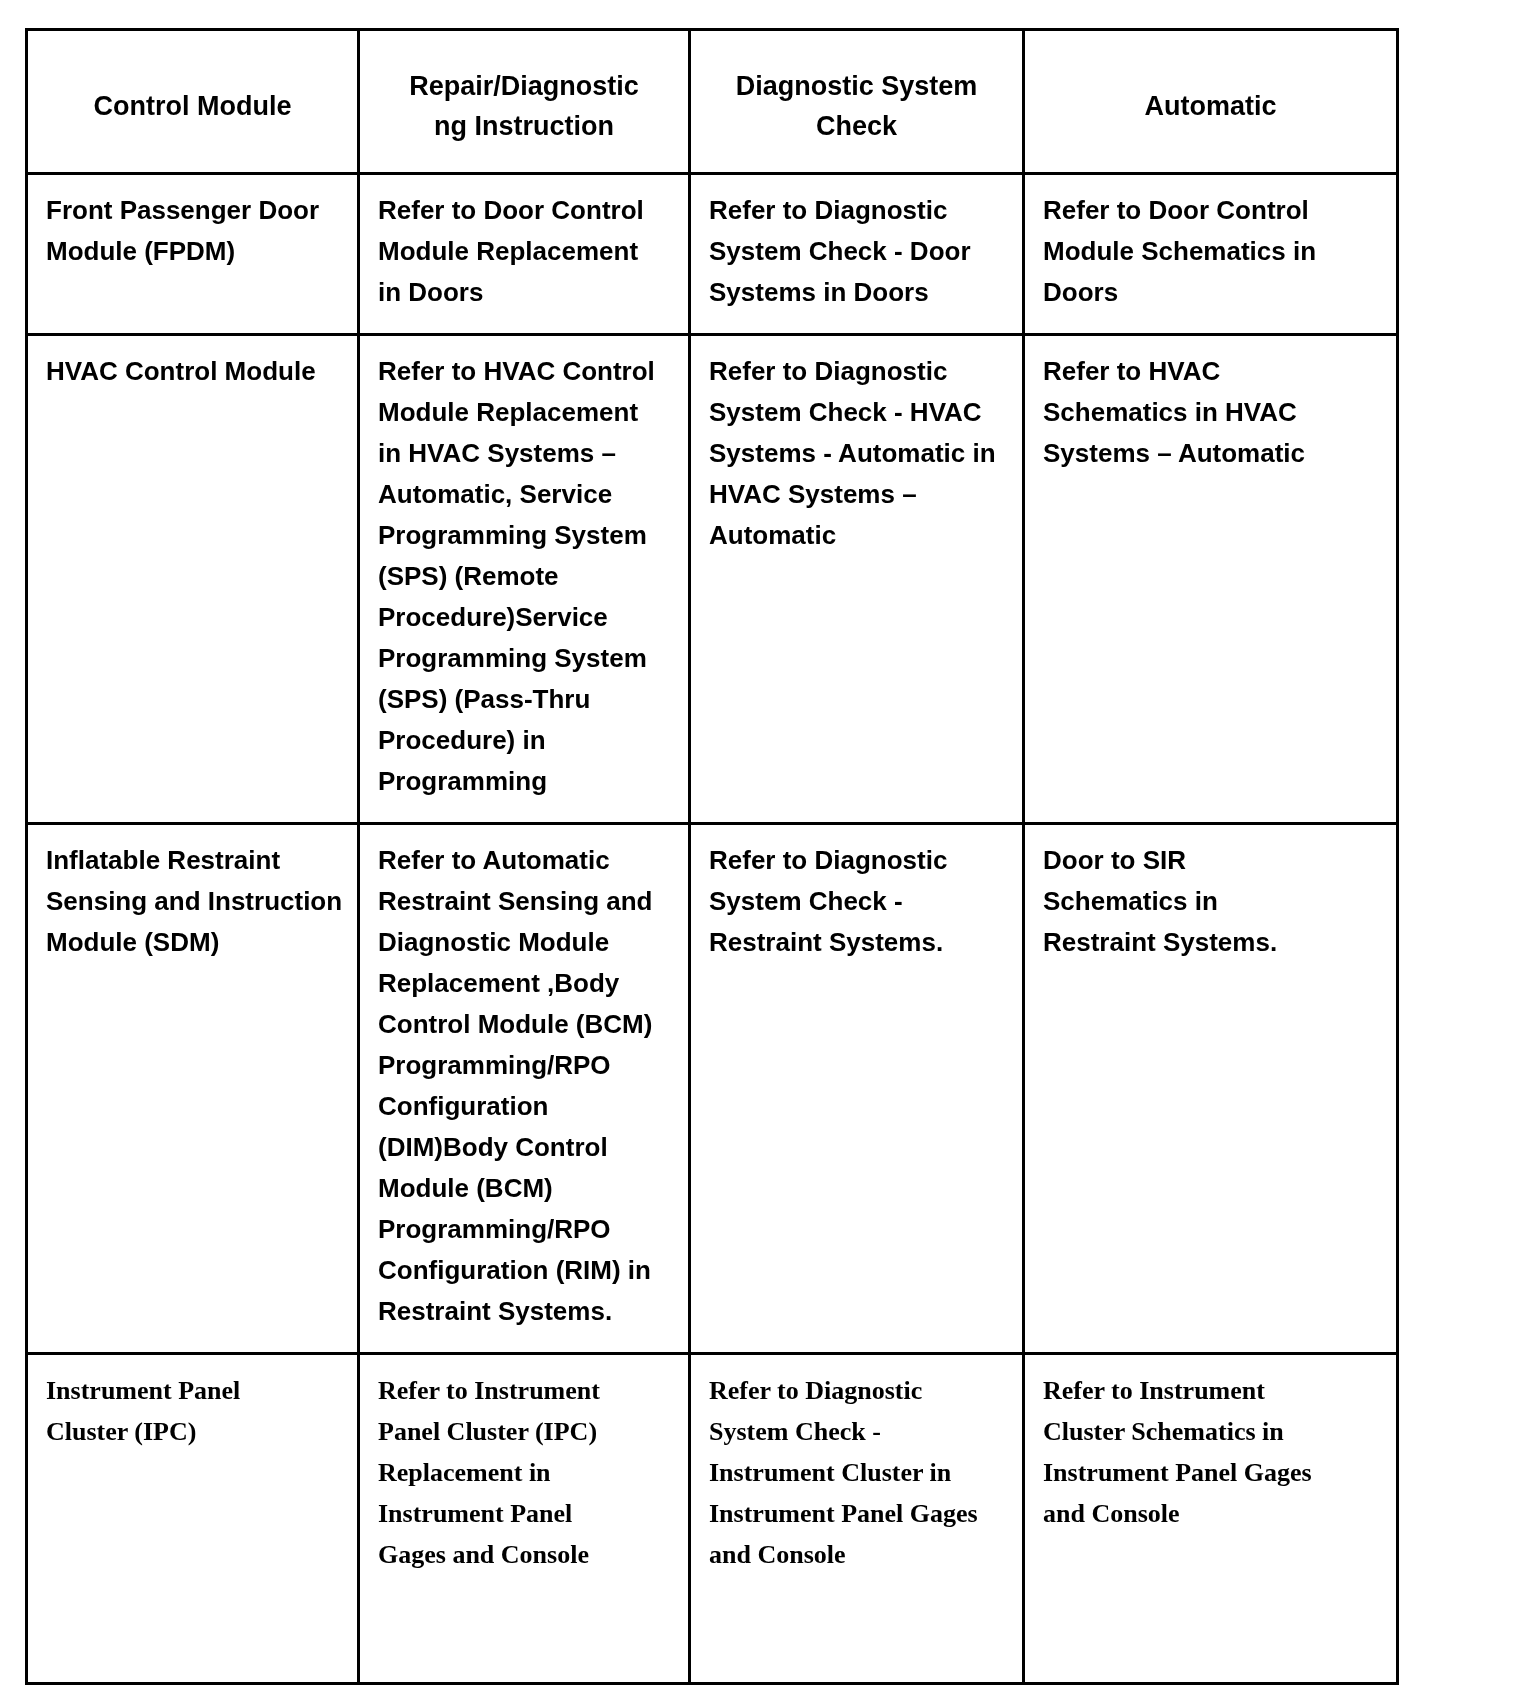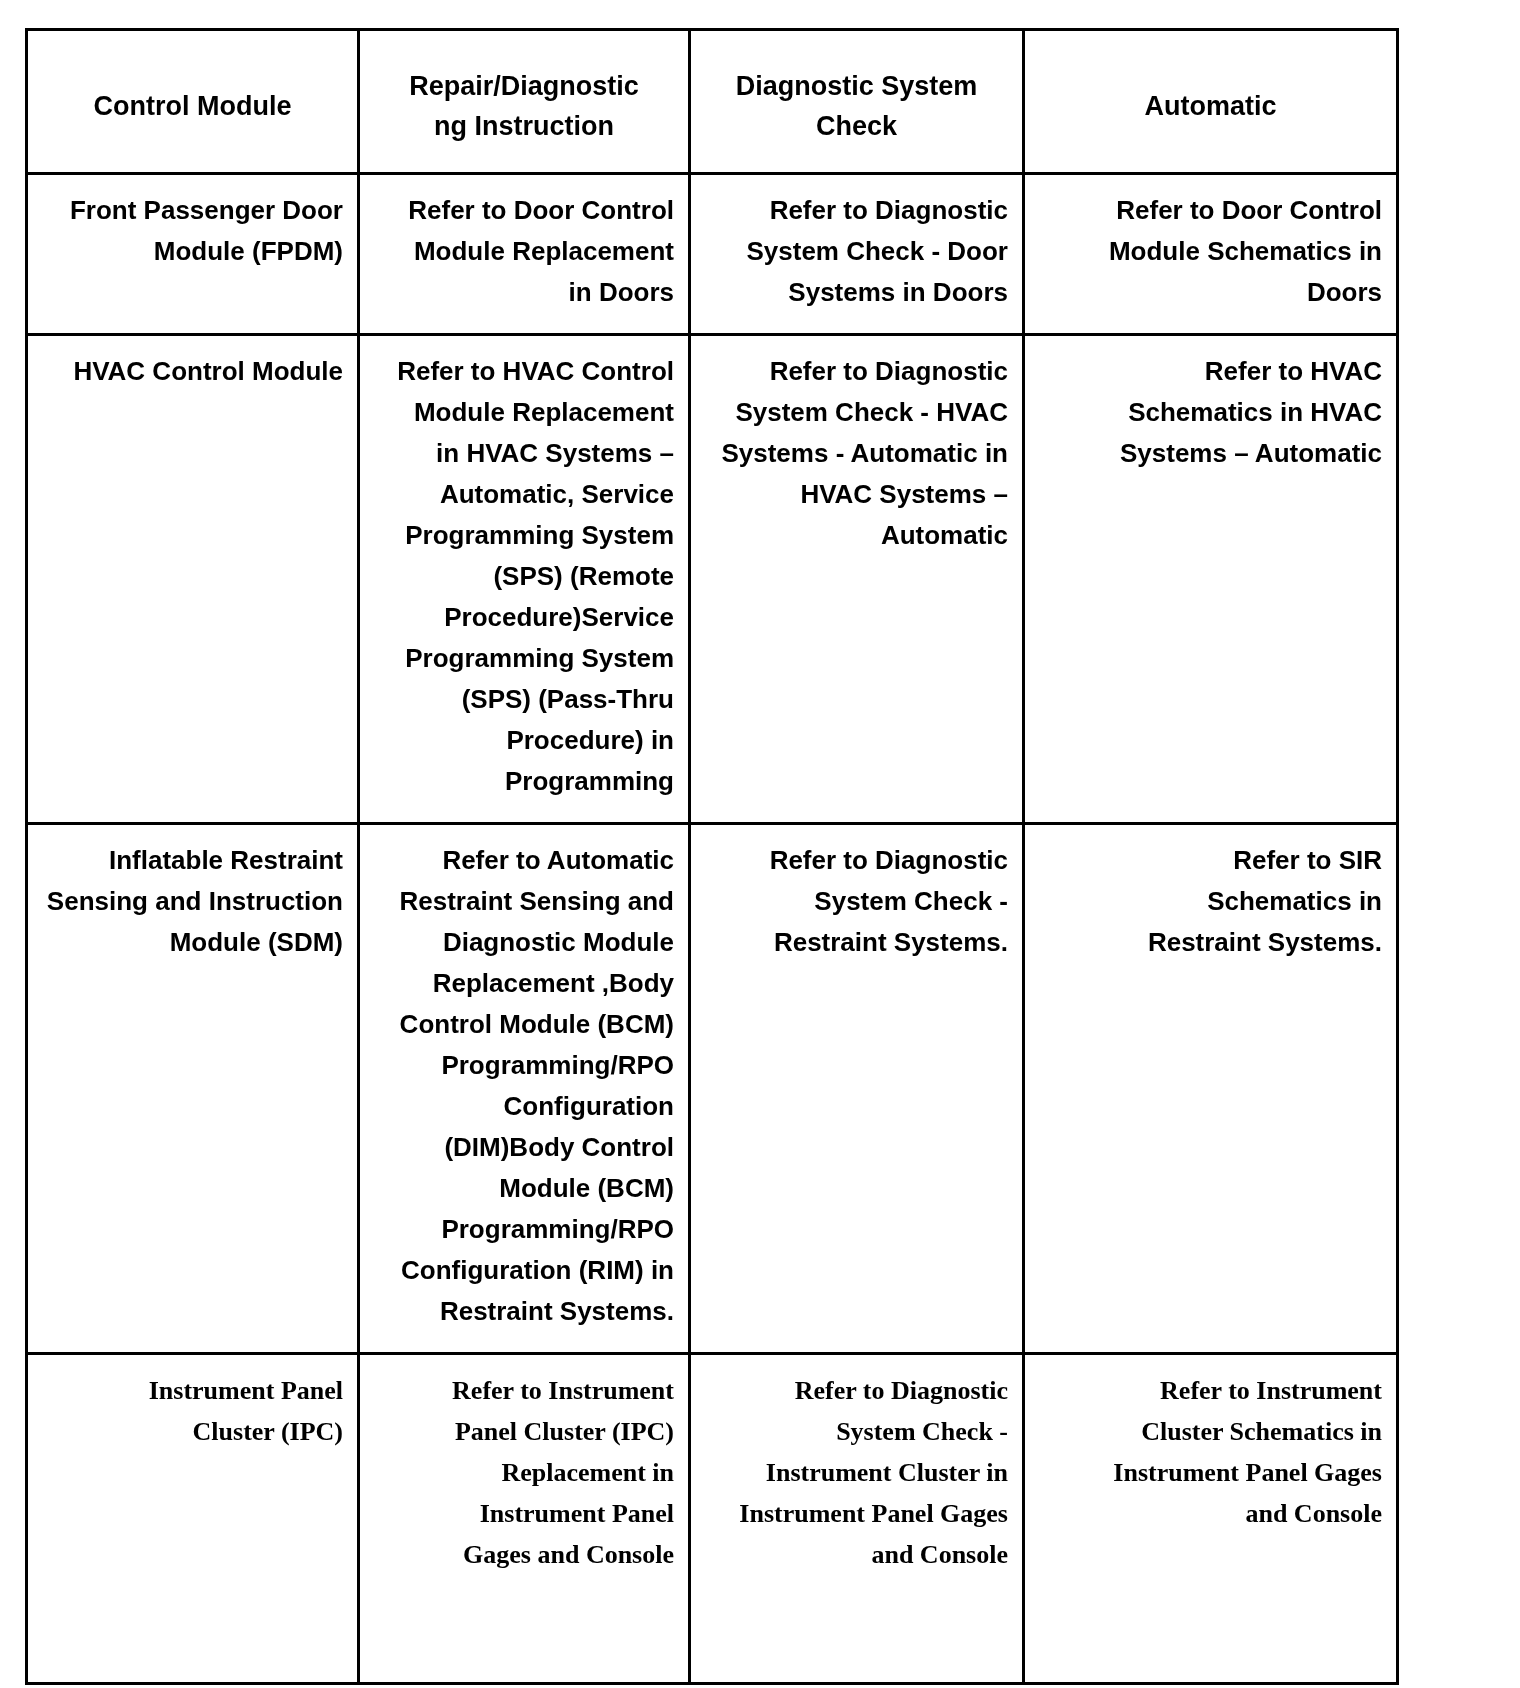--- a/index.html
+++ b/index.html
@@ -34,21 +34,21 @@
     line-height: 1.45;
     text-align: center;
     vertical-align: middle;
     height: 144px;
     padding: 20px 26px 10px 26px;
   }
   table.service-table td {
     font-weight: bold;
     font-size: 26px;
     line-height: 41px;
-    text-align: right;
+    text-align: left;
     vertical-align: top;
     padding: 15px 14px 20px 18px;
   }
   tr.r0 { height: 148px; }
   tr.r1 { height: 480px; }
   tr.r2 { height: 525px; }
   tr.r3 { height: 330px; font-family: Liberation Serif, serif; }
 </style>
 </head>
 <body>
@@ -119,21 +119,21 @@
 Programming/RPO
 Configuration
 (DIM)Body Control
 Module (BCM)
 Programming/RPO
 Configuration (RIM) in
 Restraint Systems.</td>
         <td>Refer to Diagnostic
 System Check -
 Restraint Systems.</td>
-        <td>Refer to SIR
+        <td>Door to SIR
 Schematics in
 Restraint Systems.</td>
       </tr>
       <tr class="r3">
         <td>Instrument Panel
 Cluster (IPC)</td>
         <td>Refer to Instrument
 Panel Cluster (IPC)
 Replacement in
 Instrument Panel

